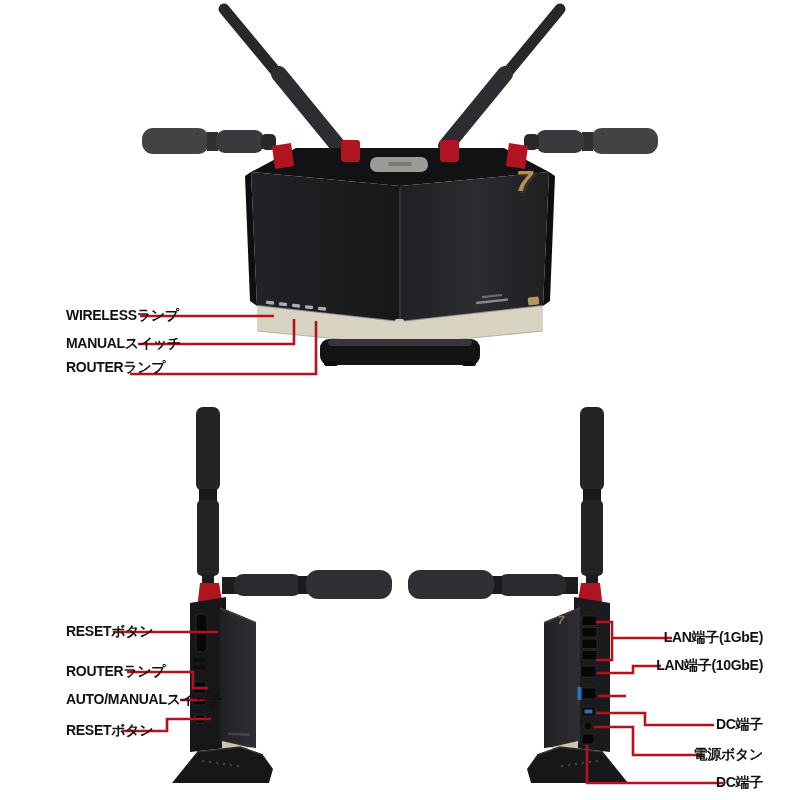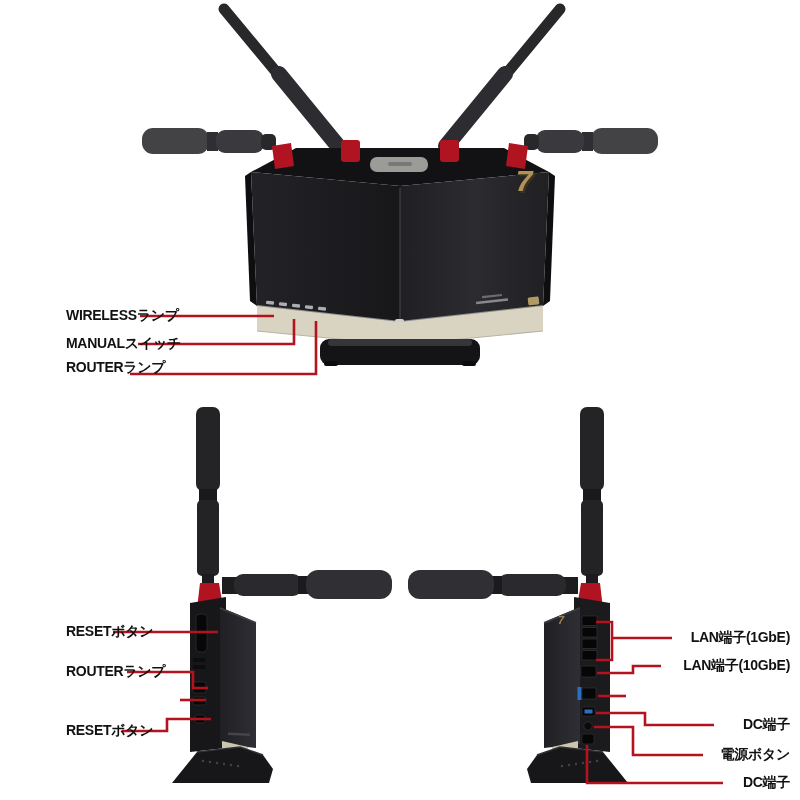--- a/index.html
+++ b/index.html
@@ -2,21 +2,21 @@
 <html><head>
 <meta charset="utf-8">
 <style>
   html,body{margin:0;padding:0;background:#ffffff;}
   #canvas{position:relative;width:800px;height:800px;background:#ffffff;overflow:hidden;
           font-family:"Liberation Sans","DejaVu Sans",sans-serif;}
   #art{position:absolute;left:0;top:0;width:800px;height:800px;}
   .callout-label{position:absolute;transform:translateY(-50%);white-space:nowrap;
                  font-weight:bold;font-size:14px;color:#111;letter-spacing:-0.3px;}
   .left-col{left:30px;margin-left:36px;}
-  .right-col{right:10px;text-align:left;}
+  .right-col{right:37px;text-align:left;}
 </style>
 </head>
 <body>
 
 <div id="canvas">
 
 <svg id="art" viewBox="0 0 800 800" xmlns="http://www.w3.org/2000/svg">
   <defs>
     <linearGradient id="faceL" x1="0" y1="0" x2="1" y2="0">
       <stop offset="0" stop-color="#232327"></stop>
@@ -221,20 +221,21 @@
     </g>
   </g>
 </svg>
 
 <div class="callout-label left-col" style="top:316px">WIRELESSランプ</div>
 <div class="callout-label left-col" style="top:344px">MANUALスイッチ</div>
 <div class="callout-label left-col" style="top:368px">ROUTERランプ</div>
 
 <div class="callout-label left-col" style="top:632px">RESETボタン</div>
 <div class="callout-label left-col" style="top:672px">ROUTERランプ</div>
+<div class="callout-label left-col" style="top:700px">AUTO/MANUALスイッチ</div>
 <div class="callout-label left-col" style="top:731px">RESETボタン</div>
 
 <div class="callout-label right-col" style="top:638px">LAN端子(1GbE)</div>
 <div class="callout-label right-col" style="top:666px">LAN端子(10GbE)</div>
 <div class="callout-label right-col" style="top:725px">DC端子</div>
 <div class="callout-label right-col" style="top:755px">電源ボタン</div>
 <div class="callout-label right-col" style="top:783px">DC端子</div>
 
 </div>
 

